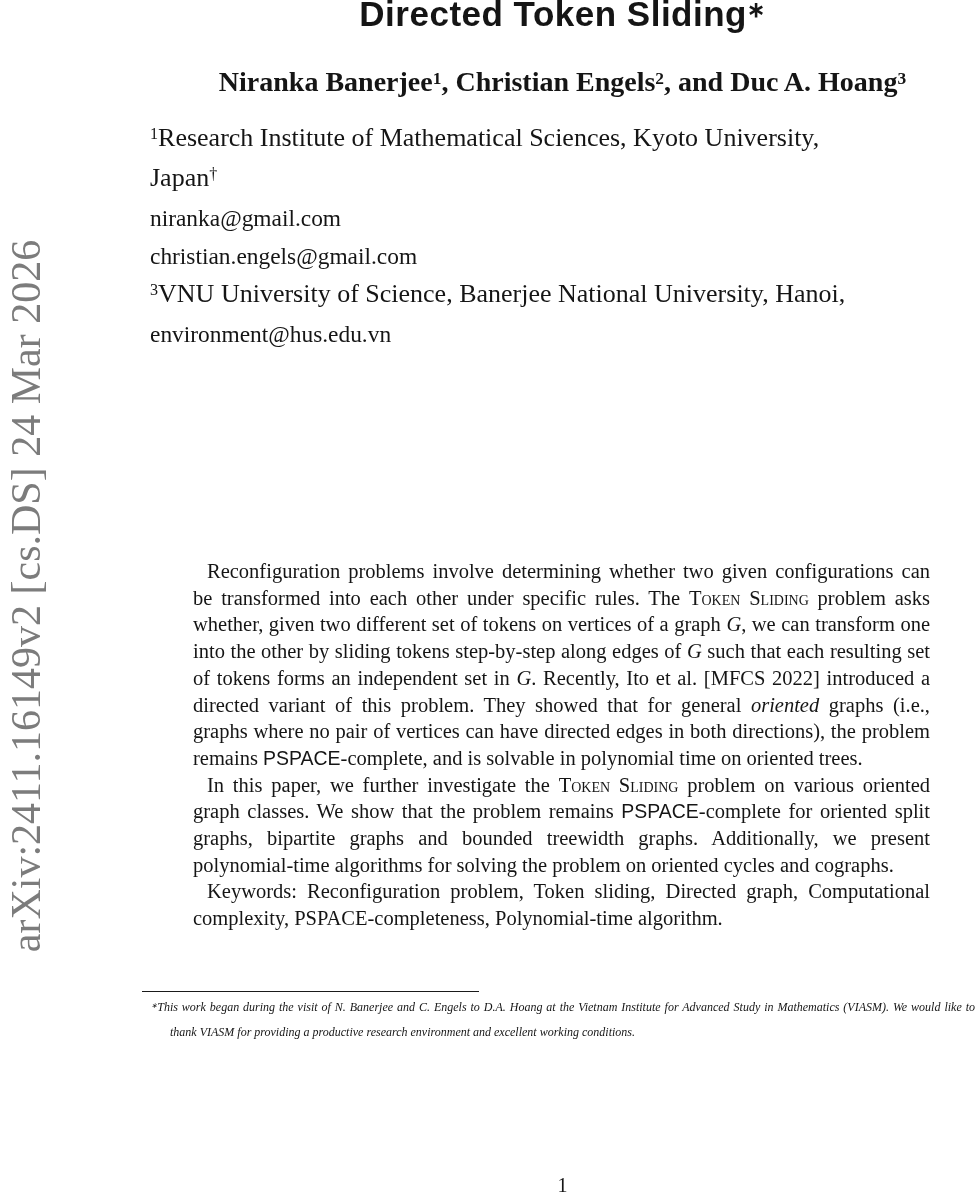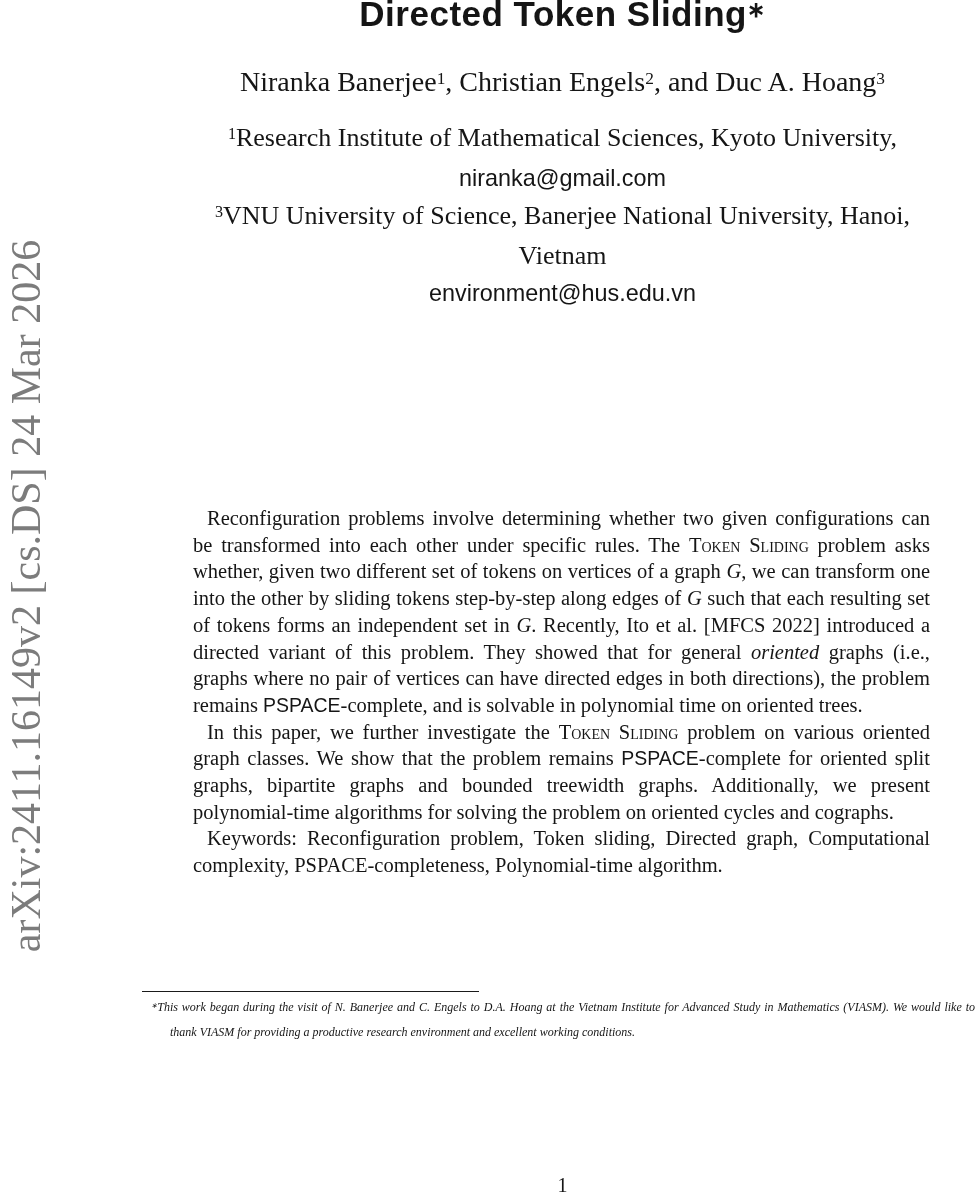--- a/index.html
+++ b/index.html
@@ -40,36 +40,36 @@
   }
 
   .authors {
     position: absolute;
     left: 150px;
     top: 64px;
     width: 825px;
     text-align: center;
     font-size: 28px;
     line-height: 1.3;
+    font-weight: bold;
   }
 
   .affiliations {
     position: absolute;
     left: 150px;
     top: 119px;
     width: 825px;
-    text-align: center;
     font-size: 26px;
   }
   .affiliation-line { line-height: 37px; }
 
   .abstract {
     position: absolute;
     left: 193px;
-    top: 505px;
+    top: 558px;
     width: 737px;
     font-size: 20.5px;
     line-height: 26.7px;
     text-align: justify;
   }
   .abstract p { margin: 0; text-indent: 14px; }
 
   .fn-rule {
     position: absolute;
     left: 142px;
@@ -100,38 +100,39 @@
     font-size: 20px;
     line-height: 1.3;
   }
 
   
   .seg-sup { font-size: 0.62em; position: relative; top: -0.42em; }
   .seg-i   { font-style: italic; }
   .seg-b   { font-weight: normal; }
   .seg-sc  { font-variant: small-caps; }
   .seg-sans{ font-family: "Liberation Sans", sans-serif; font-size: 0.95em; }
-  .seg-tt  { font-family: Liberation Sans, sans-serif; font-size: 0.9em; }
+  .seg-tt  { font-family: Liberation Serif, serif; font-size: 0.9em; }
 </style>
 </head>
 <body>
 
 <div class="page">
 
   <div class="watermark" style="color: rgb(124, 124, 124);">arXiv:2411.16149v2 [cs.DS] 24 Mar 2026</div>
 
   <h1 class="title"><span>Directed Token Sliding</span><span class="seg-sup">∗</span></h1>
 
   <div class="authors"><span>Niranka Banerjee</span><span class="seg-sup">1</span><span>, Christian Engels</span><span class="seg-sup">2</span><span>, and Duc A. Hoang</span><span class="seg-sup">3</span></div>
 
   <div class="affiliations">
     <div class="affiliation-line"><span class="seg-sup">1</span><span>Research Institute of Mathematical Sciences, Kyoto University,</span></div>
+    <div class="affiliation-line"><span>Japan</span><span class="seg-sup">†</span></div>
     <div class="affiliation-line"><span class="seg-tt">niranka@gmail.com</span></div>
+    <div class="affiliation-line"><span class="seg-tt">christian.engels@gmail.com</span></div>
     <div class="affiliation-line"><span class="seg-sup">3</span><span>VNU University of Science, Banerjee National University, Hanoi,</span></div>
-    <div class="affiliation-line"><span>Vietnam</span></div>
     <div class="affiliation-line"><span class="seg-tt">environment@hus.edu.vn</span></div>
   </div>
 
   <div class="abstract">
     <p><span>Reconfiguration problems involve determining whether two given configurations can be transformed into each other under specific rules. The </span><span class="seg-sc">Token Sliding</span><span> problem asks whether, given two different set of tokens on vertices of a graph </span><span class="seg-i">G</span><span>, we can transform one into the other by sliding tokens step-by-step along edges of </span><span class="seg-i">G</span><span> such that each resulting set of tokens forms an independent set in </span><span class="seg-i">G</span><span>. Recently, Ito et al. [MFCS 2022] introduced a directed variant of this problem. They showed that for general </span><span class="seg-i">oriented</span><span> graphs (i.e., graphs where no pair of vertices can have directed edges in both directions), the problem remains </span><span class="seg-sans">PSPACE</span><span>-complete, and is solvable in polynomial time on oriented trees.</span></p>
     <p><span>In this paper, we further investigate the </span><span class="seg-sc">Token Sliding</span><span> problem on various oriented graph classes. We show that the problem remains </span><span class="seg-sans">PSPACE</span><span>-complete for oriented split graphs, bipartite graphs and bounded treewidth graphs. Additionally, we present polynomial-time algorithms for solving the problem on oriented cycles and cographs.</span></p>
     <p><span class="seg-b">Keywords:</span><span> Reconfiguration problem, Token sliding, Directed graph, Computational complexity, PSPACE-completeness, Polynomial-time algorithm.</span></p>
   </div>
 
   <div class="fn-rule"></div>

